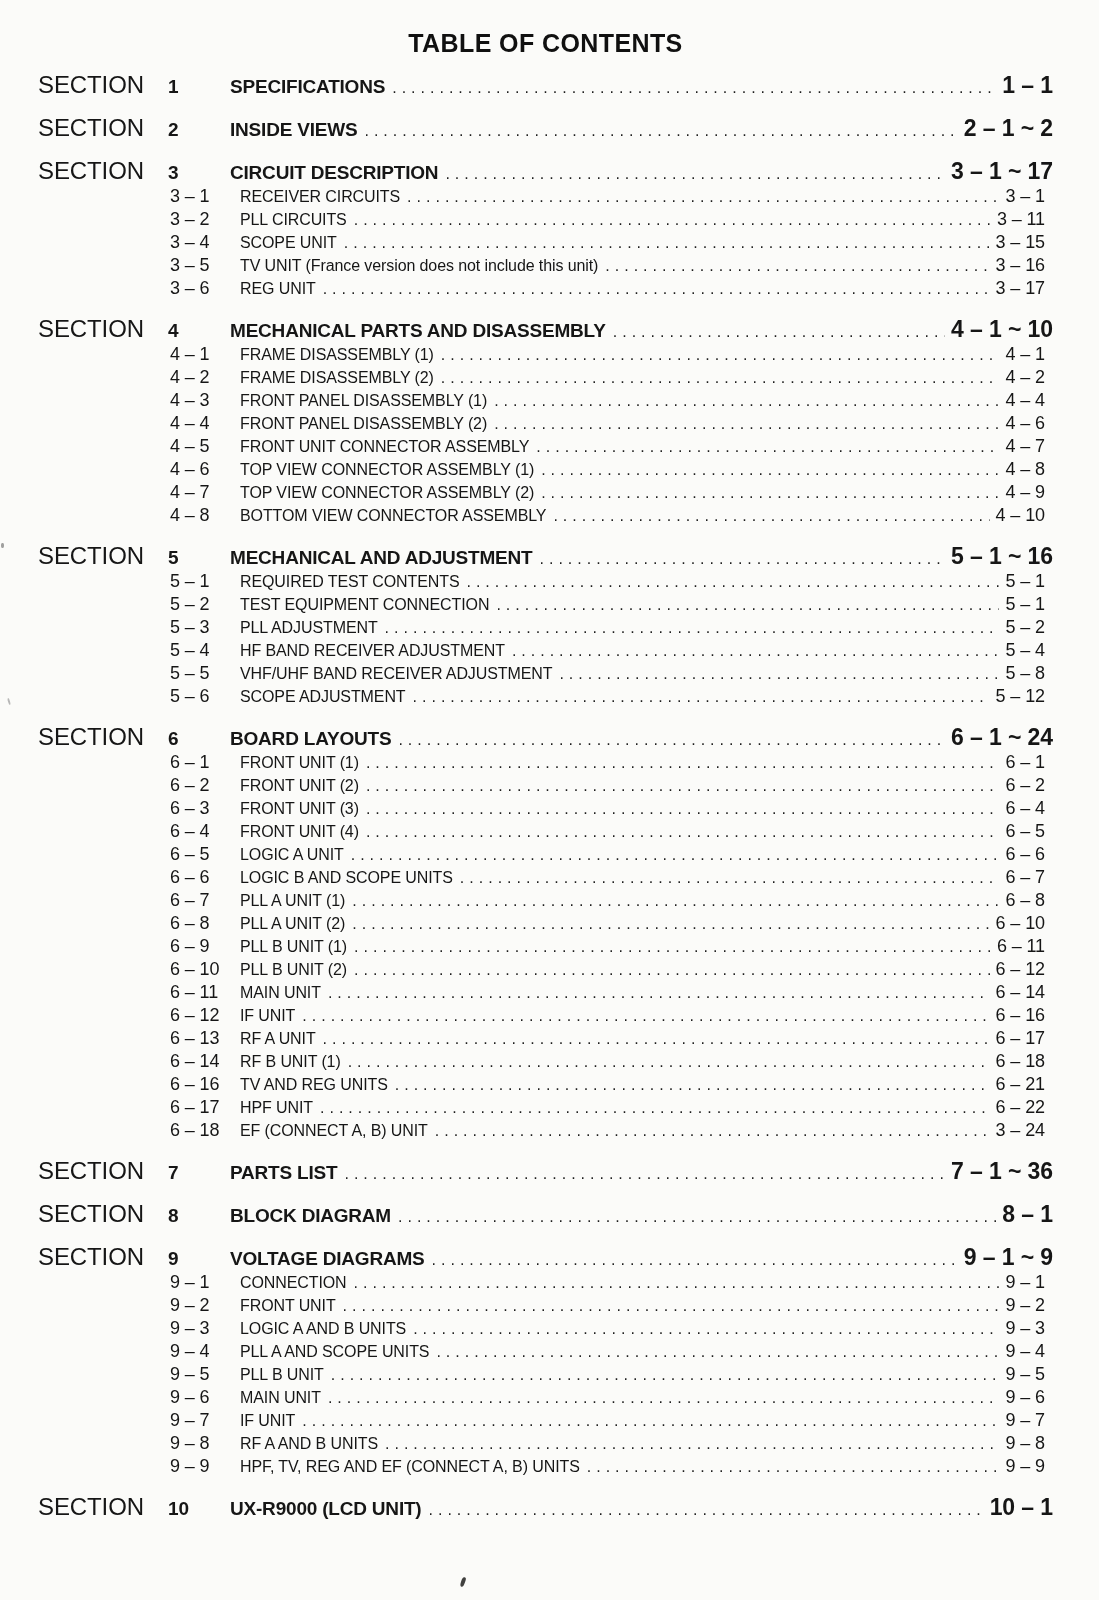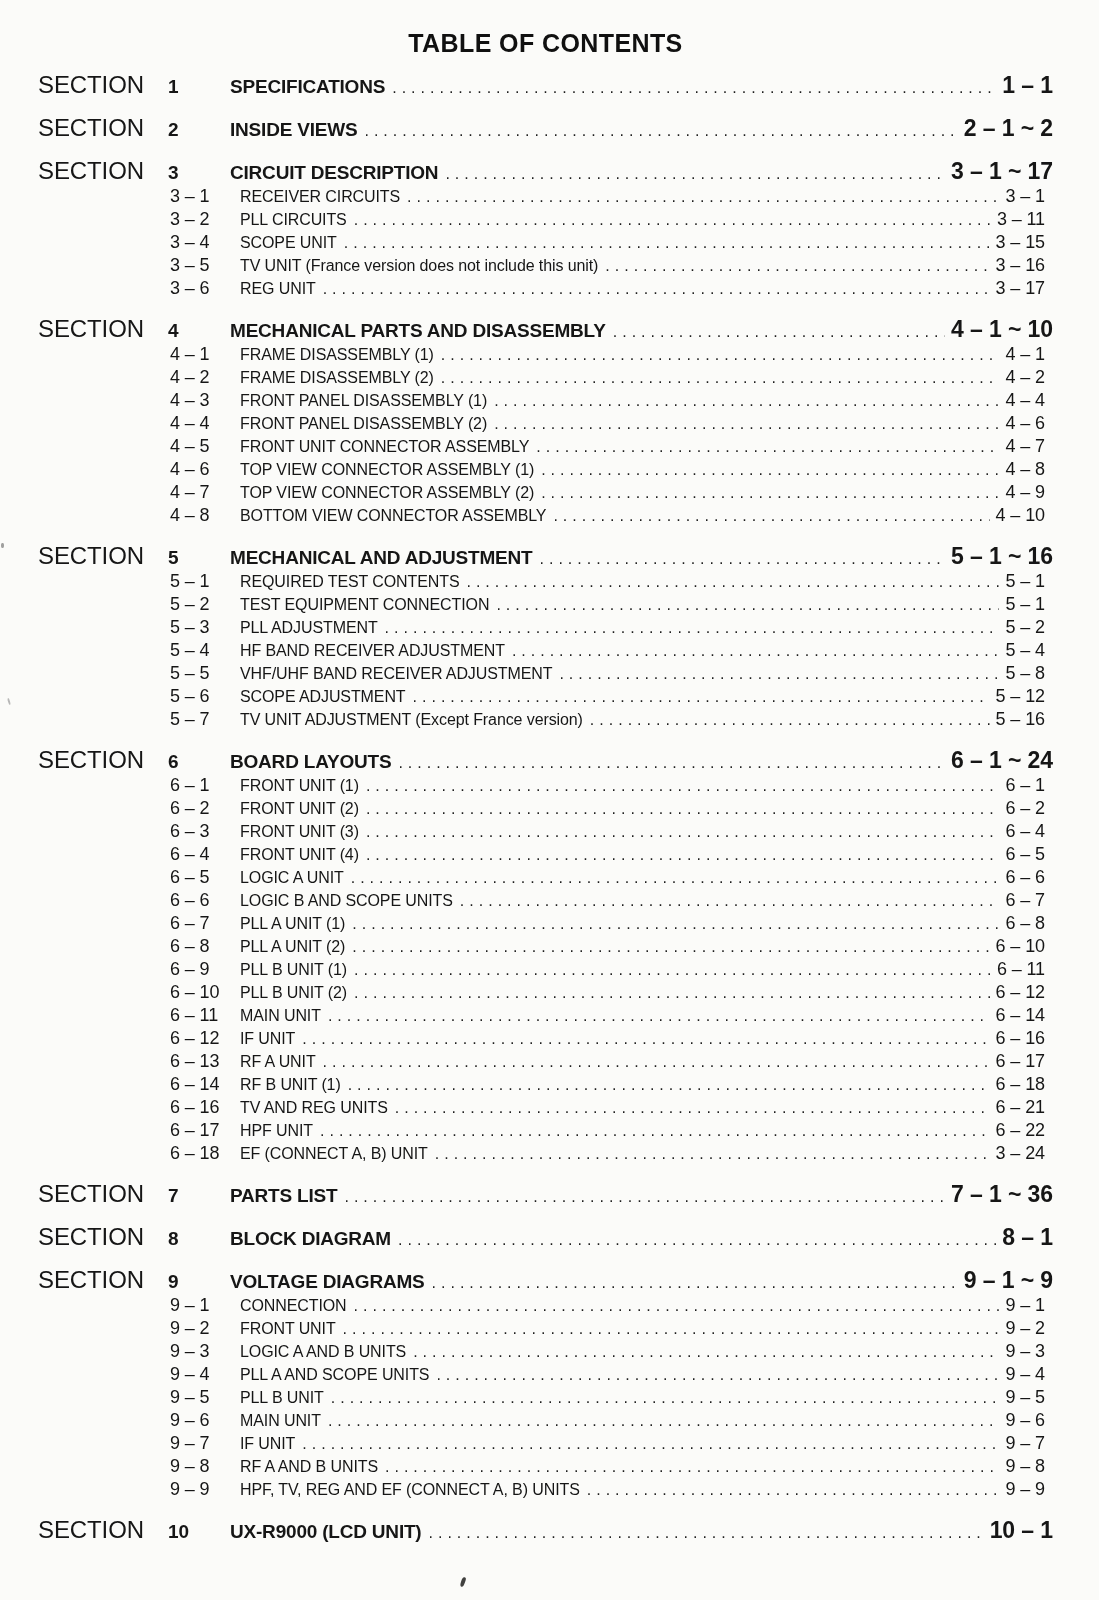--- a/index.html
+++ b/index.html
@@ -214,27 +214,20 @@
           <span class="dots"></span>
           <span class="pages">5 – 8</span>
         </div>
         <div class="row sub">
           <span class="col-label"></span>
           <span class="col-num">5 – 6</span>
           <span class="col-title">SCOPE ADJUSTMENT</span>
           <span class="dots"></span>
           <span class="pages">5 – 12</span>
         </div>
-        <div class="row sub">
-          <span class="col-label"></span>
-          <span class="col-num">5 – 7</span>
-          <span class="col-title">TV UNIT ADJUSTMENT (Except France version)</span>
-          <span class="dots"></span>
-          <span class="pages">5 – 16</span>
-        </div>
       </div>
       <div class="sec-block">
         <div class="row head">
           <span class="col-label">SECTION</span>
           <span class="col-num">6</span>
           <span class="col-title">BOARD LAYOUTS</span>
           <span class="dots"></span>
           <span class="pages">6 – 1 ~ 24</span>
         </div>
         <div class="row sub">

